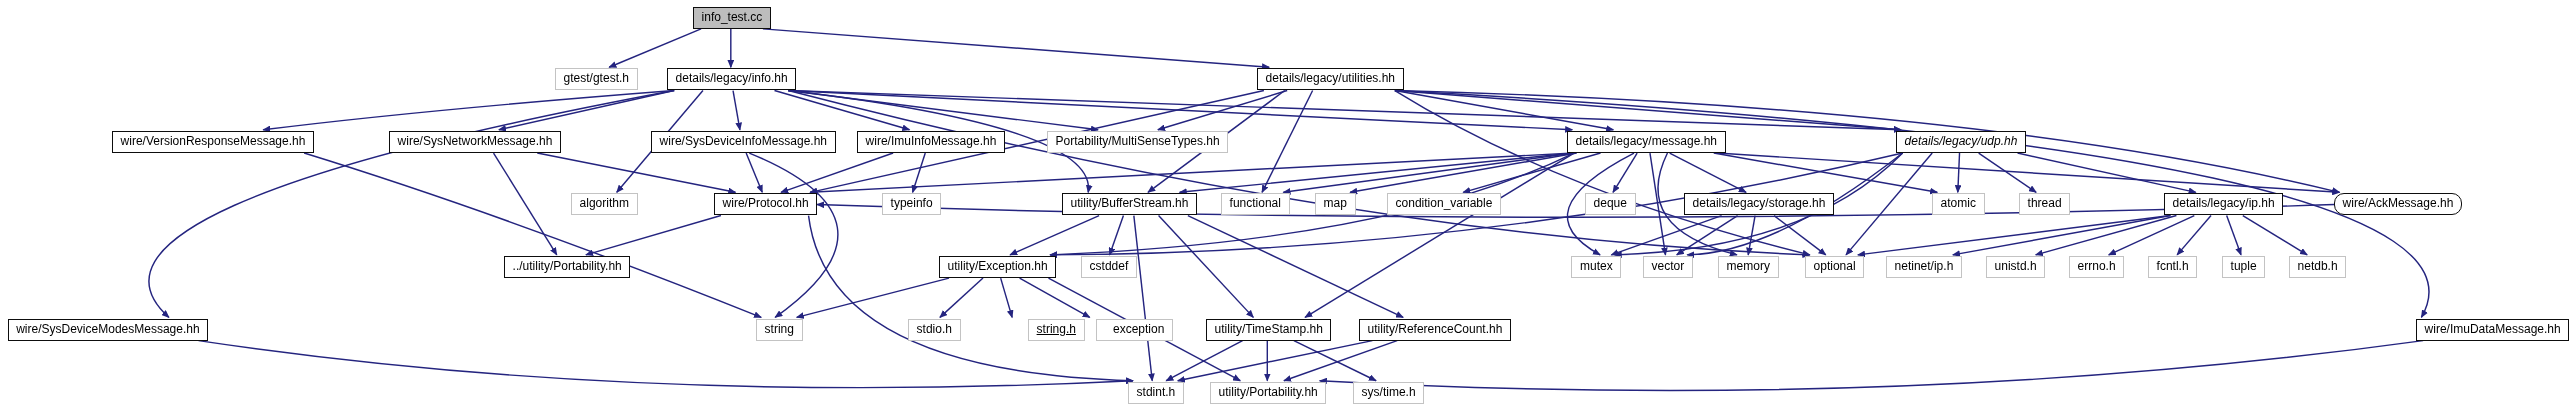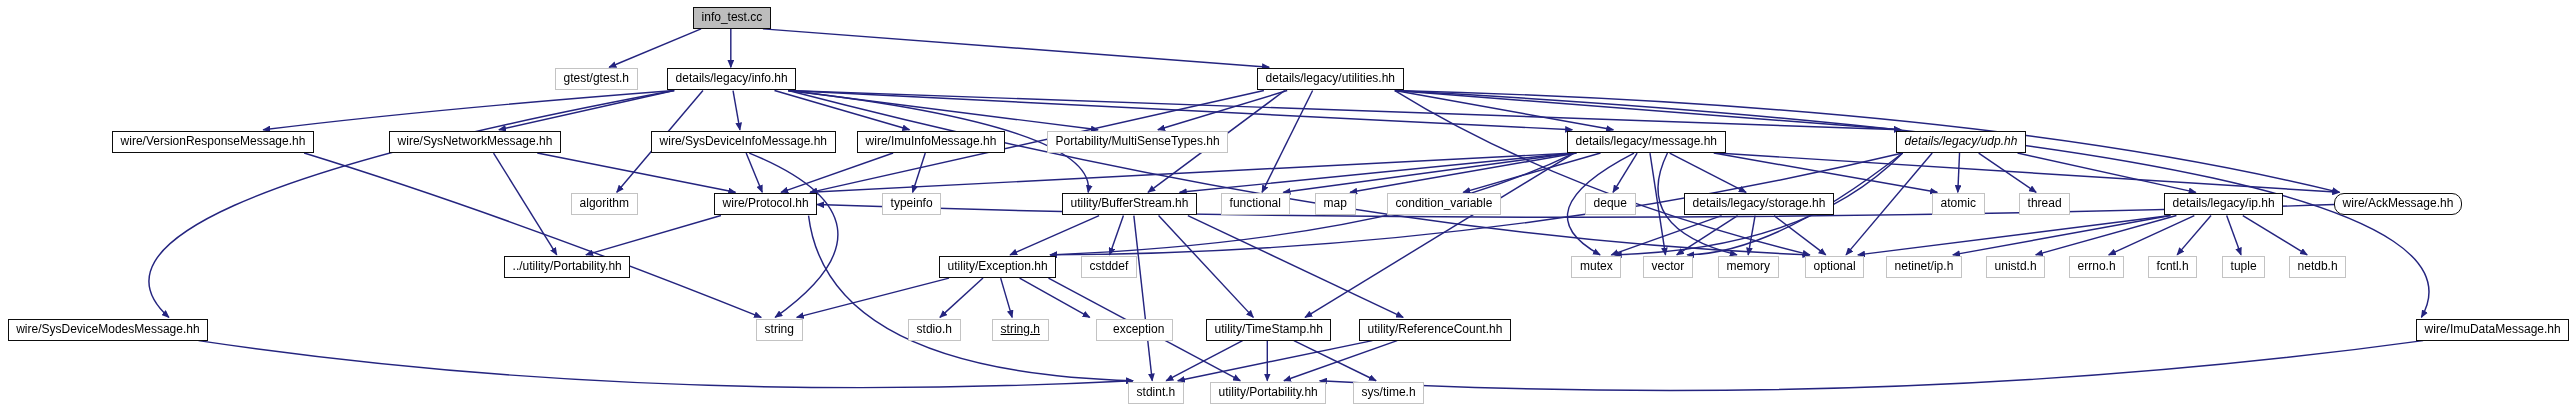--- a/index.html
+++ b/index.html
@@ -141,21 +141,21 @@
       <div class="node external" style="top: 256px; left: 1805px;">optional</div>
       <div class="node external" style="top: 256px; left: 1886px;">netinet/ip.h</div>
       <div class="node external" style="top: 256px; left: 1986px;">unistd.h</div>
       <div class="node external" style="top: 256px; left: 2069px;">errno.h</div>
       <div class="node external" style="top: 256px; left: 2148px;">fcntl.h</div>
       <div class="node external" style="top: 256px; left: 2222px;">tuple</div>
       <div class="node external" style="top: 256px; left: 2289px;">netdb.h</div>
       <div class="node internal" style="top: 319px; left: 7.6px;">wire/SysDeviceModesMessage.hh</div>
       <div class="node external" style="top: 319px; left: 756px;">string</div>
       <div class="node external" style="top: 319px; left: 908px;">stdio.h</div>
-      <div class="node external" style="top: 319px; left: 992px; text-decoration: underline;">string.h</div>
+      <div class="node external" style="top: 319px; left: 1028px; text-decoration: underline;">string.h</div>
       <div class="node external" style="top: 319px; left: 1096px; padding-left: 16px;">exception</div>
       <div class="node internal" style="top: 319px; left: 1206px;">utility/TimeStamp.hh</div>
       <div class="node internal" style="top: 319px; left: 1359px;">utility/ReferenceCount.hh</div>
       <div class="node internal" style="top: 319px; left: 2416px;">wire/ImuDataMessage.hh</div>
       <div class="node external" style="top: 382px; left: 1128px;">stdint.h</div>
       <div class="node external" style="top: 382px; left: 1210px;">utility/Portability.hh</div>
       <div class="node external" style="top: 382px; left: 1353px;">sys/time.h</div>
     </div>
 </div>
 

